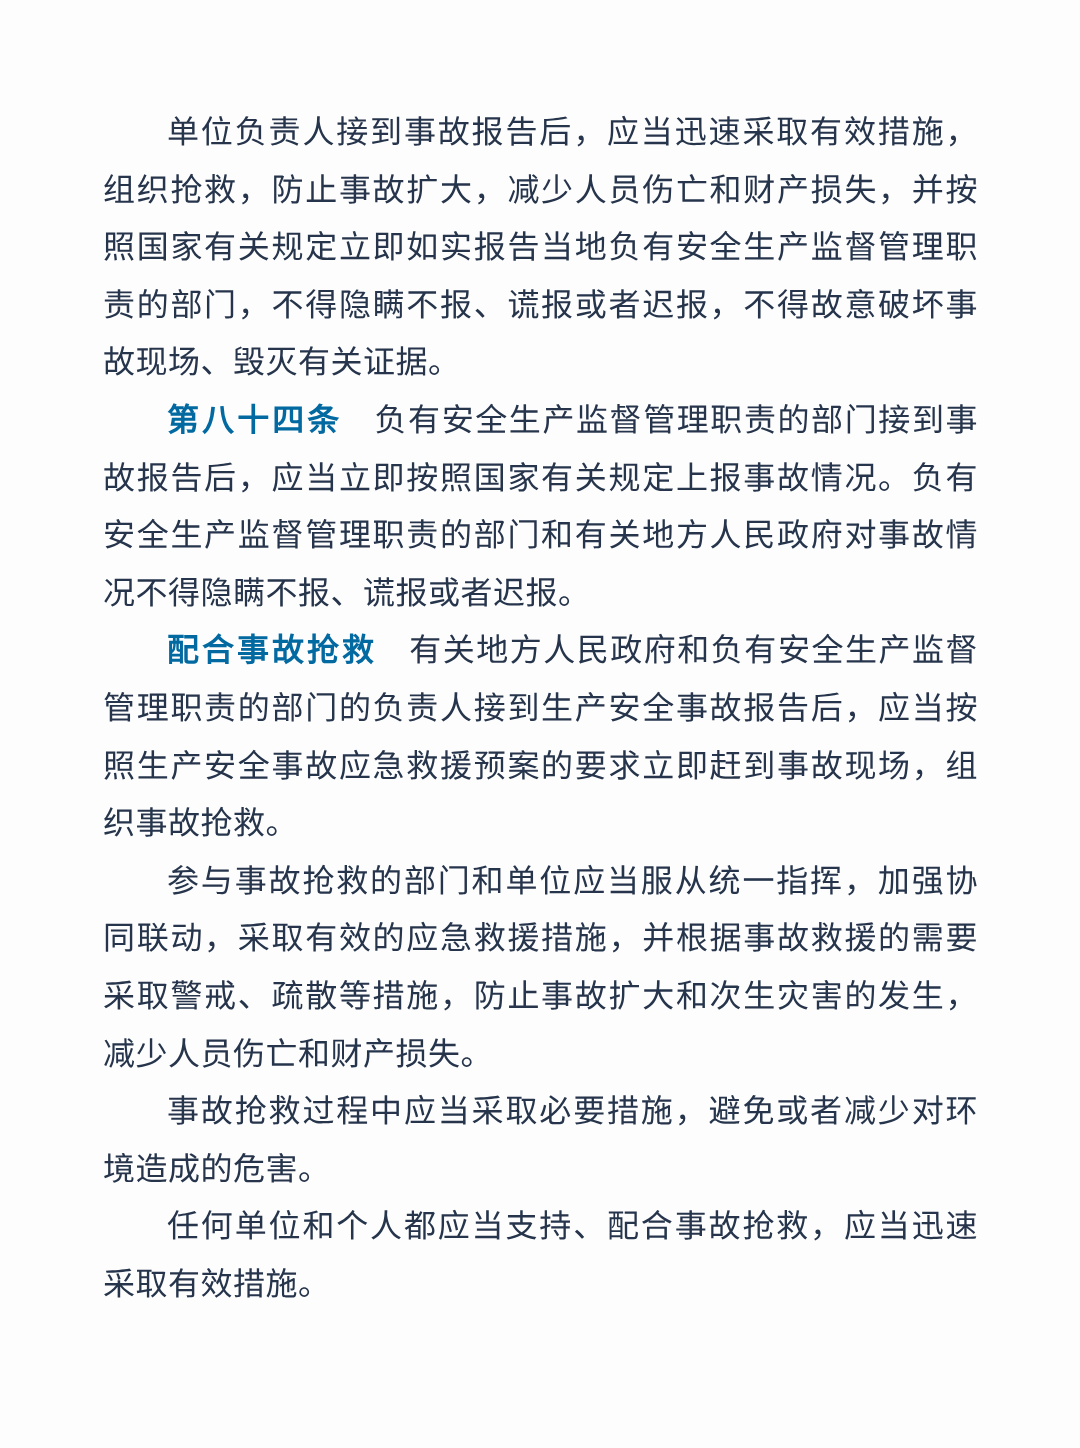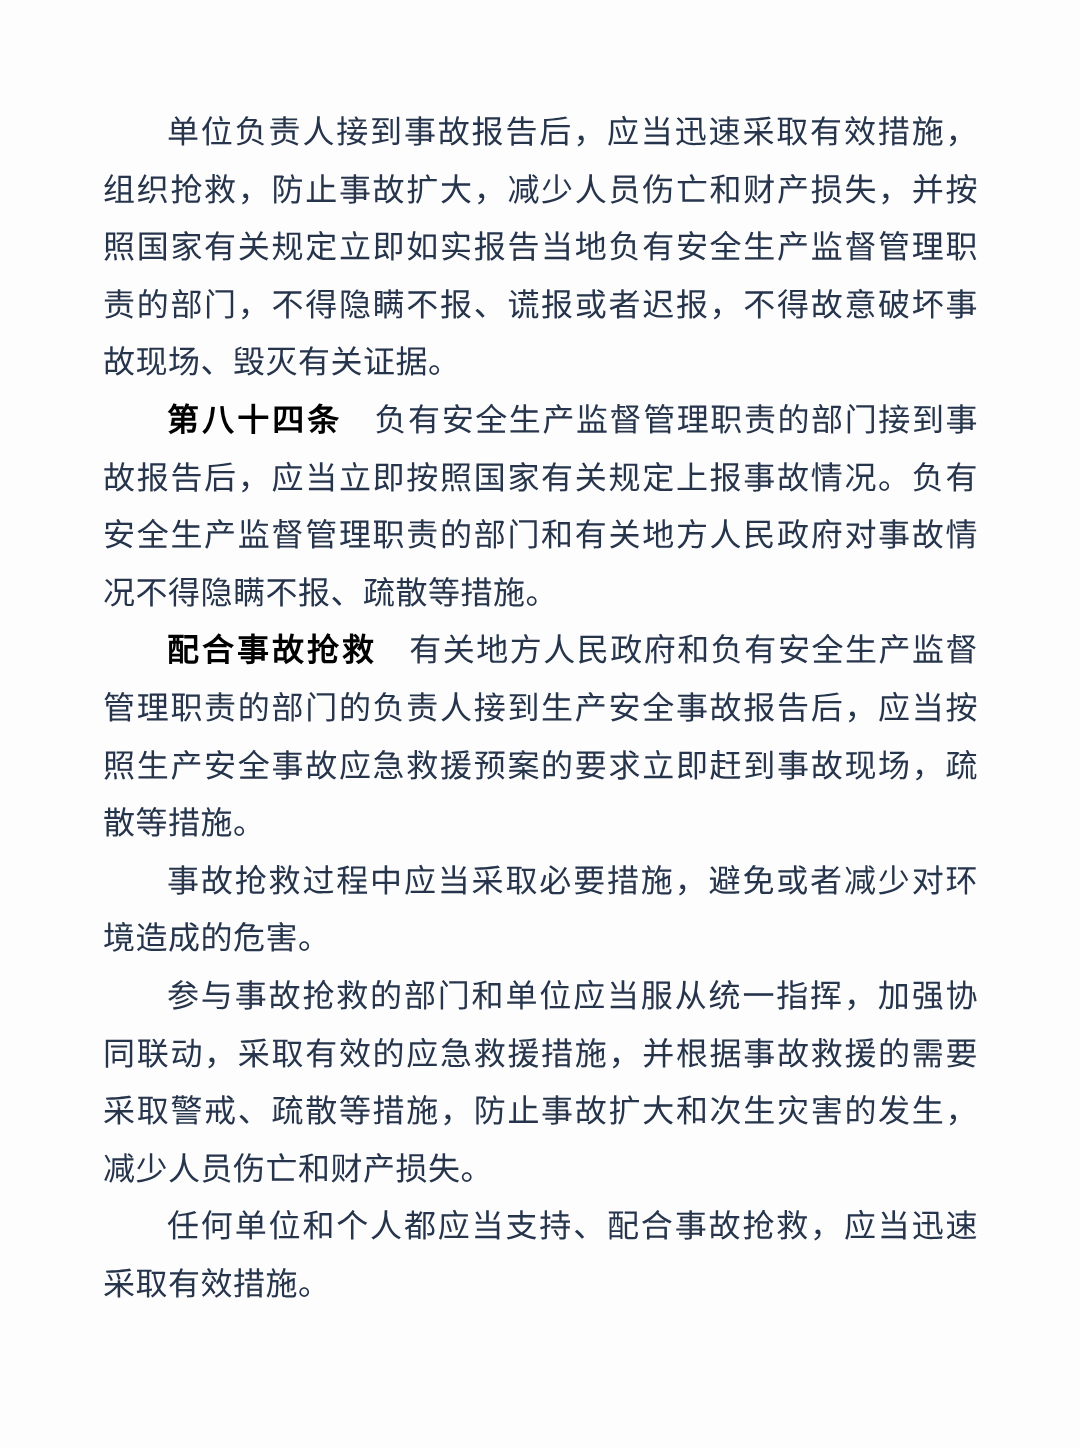--- a/index.html
+++ b/index.html
@@ -27,35 +27,35 @@
     letter-spacing: 0.5px;
     color: #26354c;
     text-align: justify;
     text-justify: inter-character;
     text-indent: 2em;
     word-break: break-all;
   }
   .article-num {
     font-family: "Liberation Sans", "DejaVu Sans", sans-serif;
     font-weight: 700;
-    color: #000000;
+    color: #0369a1;
     margin-right: 1em;
     letter-spacing: 2px;
   }
 </style>
 </head>
 <body>
 
 <div class="page">
 
   <p class="para"><span>单位负责人接到事故报告后，应当迅速采取有效措施，组织抢救，防止事故扩大，减少人员伤亡和财产损失，并按照国家有关规定立即如实报告当地负有安全生产监督管理职责的部门，不得隐瞒不报、谎报或者迟报，不得故意破坏事故现场、毁灭有关证据。</span></p>
 
-  <p class="para"><span class="article-num">第八十四条</span><span>负有安全生产监督管理职责的部门接到事故报告后，应当立即按照国家有关规定上报事故情况。负有安全生产监督管理职责的部门和有关地方人民政府对事故情况不得隐瞒不报、疏散等措施。</span></p>
+  <p class="para"><span class="article-num">第八十四条</span><span>负有安全生产监督管理职责的部门接到事故报告后，应当立即按照国家有关规定上报事故情况。负有安全生产监督管理职责的部门和有关地方人民政府对事故情况不得隐瞒不报、谎报或者迟报。</span></p>
 
-  <p class="para"><span class="article-num">配合事故抢救</span><span>有关地方人民政府和负有安全生产监督管理职责的部门的负责人接到生产安全事故报告后，应当按照生产安全事故应急救援预案的要求立即赶到事故现场，疏散等措施。</span></p>
+  <p class="para"><span class="article-num">配合事故抢救</span><span>有关地方人民政府和负有安全生产监督管理职责的部门的负责人接到生产安全事故报告后，应当按照生产安全事故应急救援预案的要求立即赶到事故现场，组织事故抢救。</span></p>
+
+  <p class="para"><span>参与事故抢救的部门和单位应当服从统一指挥，加强协同联动，采取有效的应急救援措施，并根据事故救援的需要采取警戒、疏散等措施，防止事故扩大和次生灾害的发生，减少人员伤亡和财产损失。</span></p>
 
   <p class="para"><span>事故抢救过程中应当采取必要措施，避免或者减少对环境造成的危害。</span></p>
-
-  <p class="para"><span>参与事故抢救的部门和单位应当服从统一指挥，加强协同联动，采取有效的应急救援措施，并根据事故救援的需要采取警戒、疏散等措施，防止事故扩大和次生灾害的发生，减少人员伤亡和财产损失。</span></p>
 
   <p class="para"><span>任何单位和个人都应当支持、配合事故抢救，应当迅速采取有效措施。</span></p>
 
 </div>
 
 </body></html>

